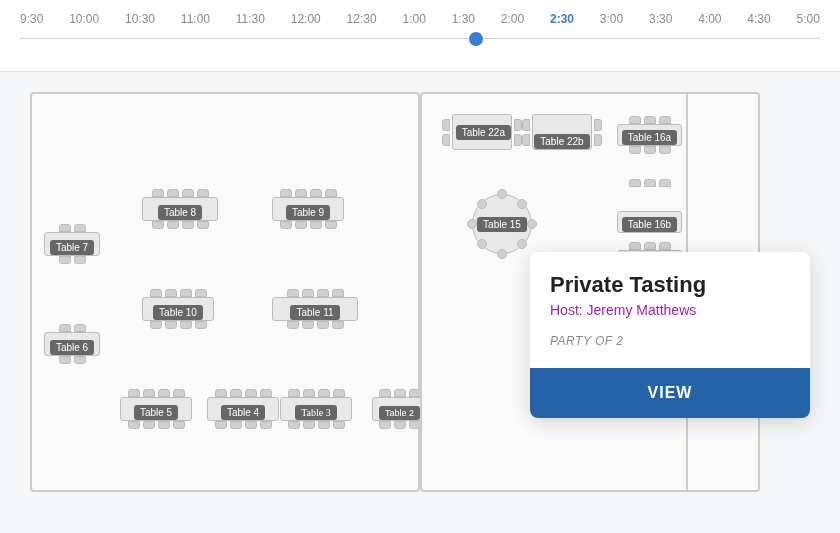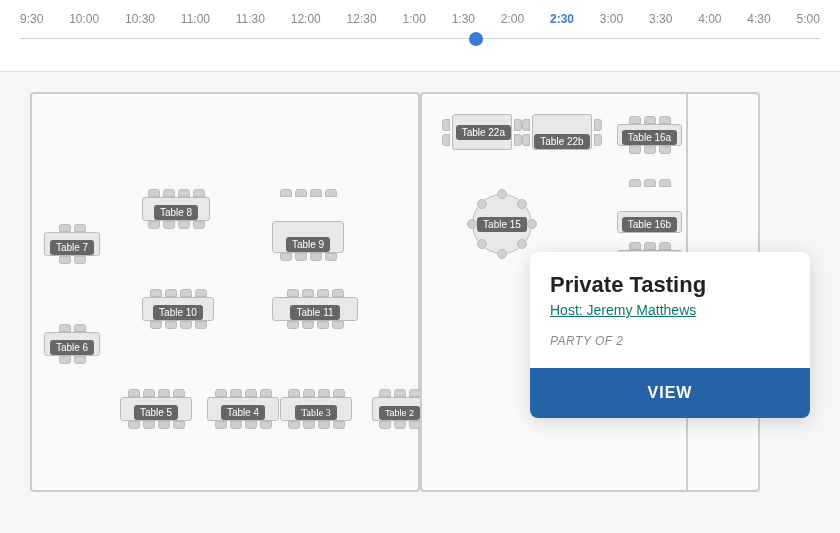--- a/index.html
+++ b/index.html
@@ -209,23 +209,22 @@
       z-index: 10;
     }
     .popup-title {
       font-size: 22px;
       font-weight: 700;
       color: #222;
       margin-bottom: 4px;
     }
     .popup-host {
       font-size: 14px;
-      color: #0f766e;
+      color: #a21caf;
       margin-bottom: 16px;
-      text-decoration: underline;
     }
     .popup-time {
       font-size: 20px;
       color: #222;
       margin-bottom: 4px;
     }
     .popup-party {
       font-size: 12px;
       color: #888;
       letter-spacing: 0.5px;
@@ -295,39 +294,39 @@
           </div>
       </div>
 
       <div class="table-unit" style="left:110px;top:95px;">
         <div class="chairs-top">
             <div class="chair"></div>
             <div class="chair"></div>
             <div class="chair"></div>
             <div class="chair"></div>
           </div>
-        <div class="table-body" style="width:68px;height:24px;">
+        <div class="table-body" style="width:76px;height:24px;">
             <span class="table-label">Table 8</span>
           </div>
         <div class="chairs-bottom">
             <div class="chair"></div>
             <div class="chair"></div>
             <div class="chair"></div>
             <div class="chair"></div>
           </div>
       </div>
 
       <div class="table-unit" style="left:240px;top:95px;">
         <div class="chairs-top">
             <div class="chair"></div>
             <div class="chair"></div>
             <div class="chair"></div>
             <div class="chair"></div>
           </div>
-        <div class="table-body" style="width:72px;height:32px;margin-top:24px;">
+        <div class="table-body" style="width:72px;height:24px;">
             <span class="table-label">Table 9</span>
           </div>
         <div class="chairs-bottom">
             <div class="chair"></div>
             <div class="chair"></div>
             <div class="chair"></div>
             <div class="chair"></div>
           </div>
       </div>
 

